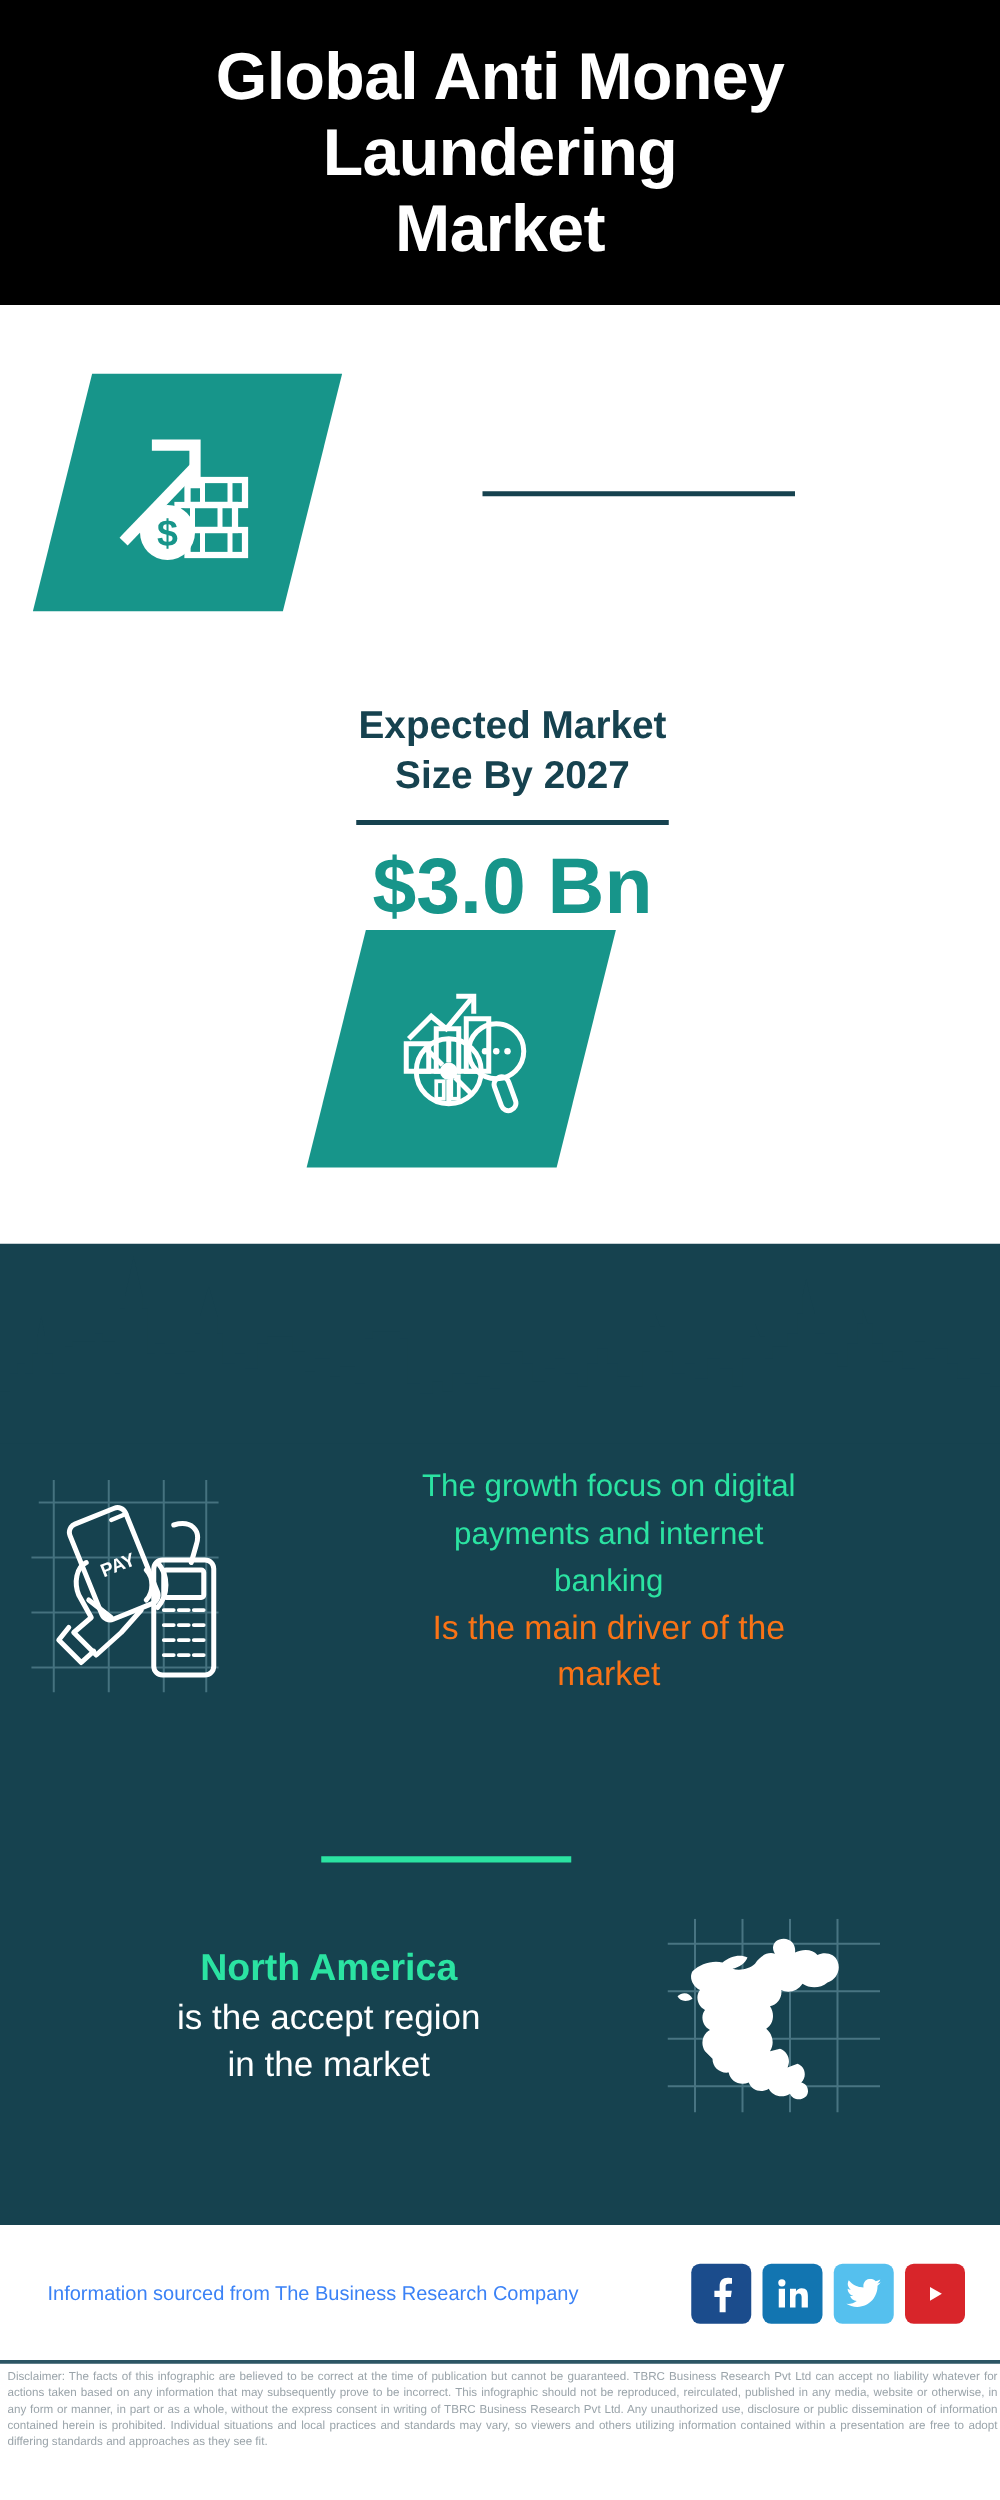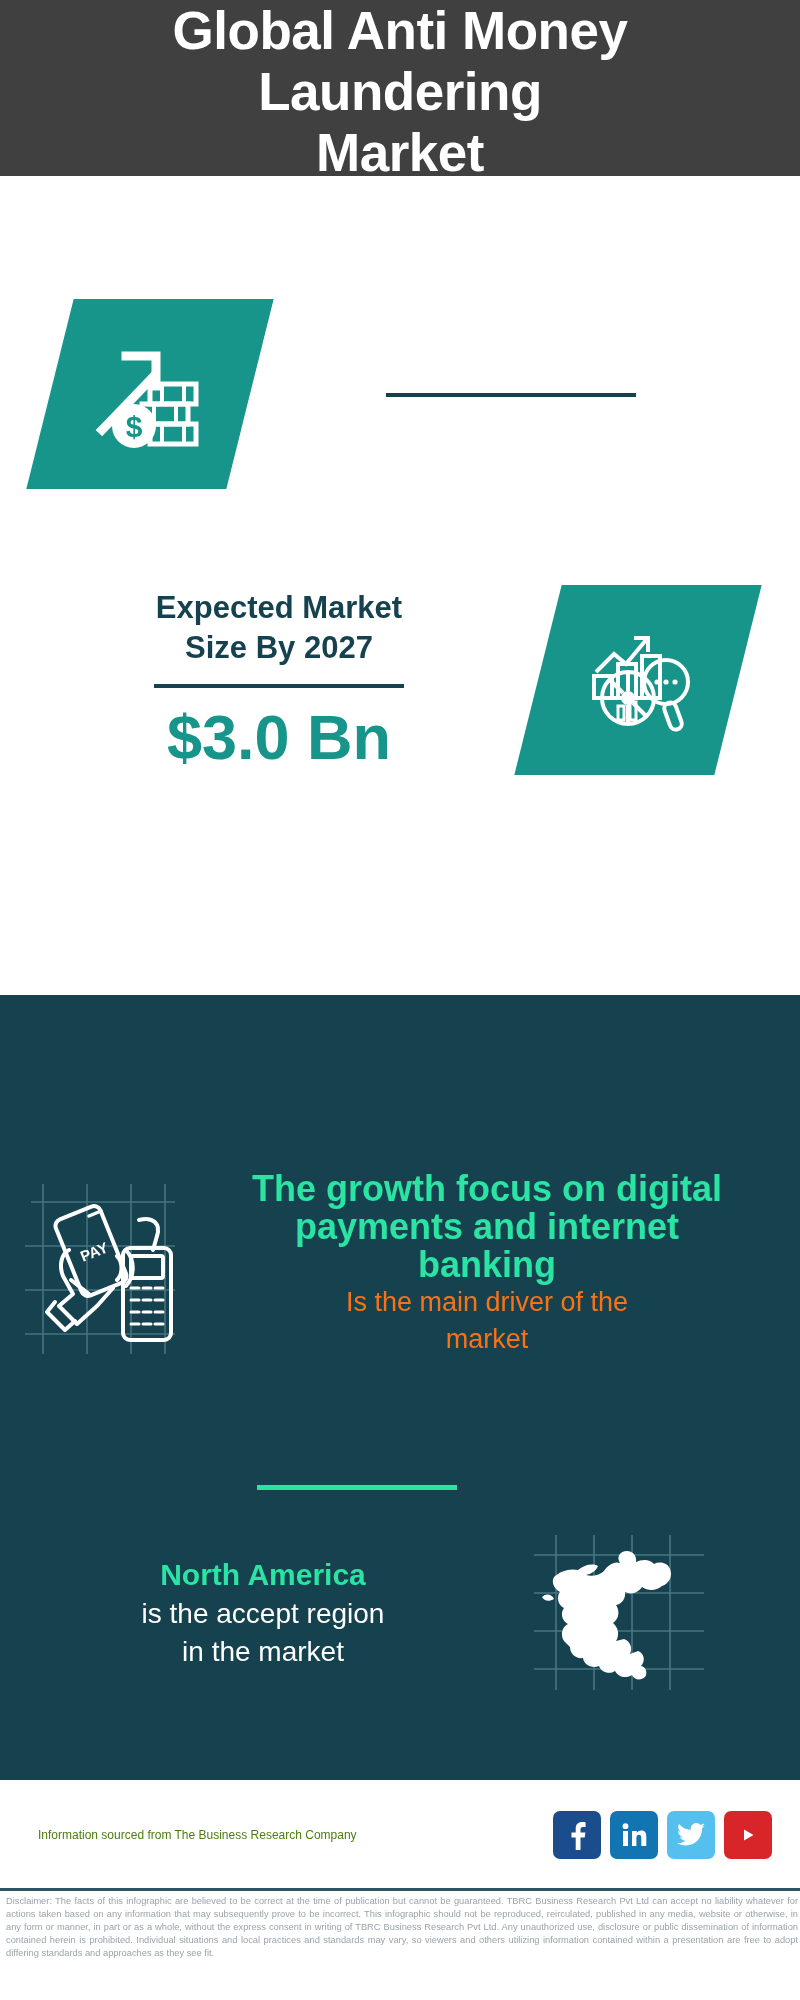--- a/index.html
+++ b/index.html
@@ -7,23 +7,23 @@
     width:800px;height:2000px;
     background:#ffffff;
     font-family:"Liberation Sans", sans-serif;
     overflow:hidden;
     position:relative;
   }
   .page{width:800px;height:2000px;position:relative;overflow:hidden;background:#fff;}
 
   
   .header{
-    position:absolute;left:0;top:0;width:800px;height:176px;
-    background:#404040;
-    display:flex;justify-content:center;
+    position:absolute;left:0;top:0;width:800px;height:244px;
+    background:#000000;
+    display:flex;align-items:center;justify-content:center;
   }
   .header-title{
     color:#ffffff;
     font-size:53px;line-height:61px;
     font-weight:bold;
     text-align:center;
     letter-spacing:-0.5px;
     padding:0 60px;
     white-space:pre-line;
   }
@@ -57,43 +57,43 @@
   }
   .stat-value{
     color:#17958A;
     font-size:63px;line-height:70px;
     font-weight:bold;
   }
 
   
   .stat2{
     position:absolute;left:0;top:560px;width:800px;height:240px;
-    display:flex;align-items:center;
+    display:flex;align-items:center;flex-direction:column;
   }
   .stat2-text{flex:1 1 auto;text-align:center;padding-left:20px;}
   .stat2-icon-wrap{margin-right:62px;}
 
   
   .dark-section{
     position:absolute;left:0;top:995px;width:800px;height:785px;
     background:#16424F;
     overflow:hidden;
   }
   .skyline{position:absolute;left:0;top:0;width:800px;height:160px;}
 
   .driver-block{
     position:absolute;left:0;top:175px;width:800px;
     display:flex;align-items:flex-start;
   }
   .pay-icon-wrap{width:200px;flex:0 0 auto;display:flex;justify-content:center;padding-top:14px;}
   .driver-text{flex:1 1 auto;padding-right:26px;text-align:center;}
   .accent-head{
     color:#2BE3A2;
-    font-size:36px;line-height:38px;
-    font-weight:bold;
+    font-size:25px;line-height:38px;
+    font-weight:normal;
     white-space:pre-line;
   }
   .white-sub{
     color:#f97316;
     font-size:27px;line-height:37px;
     white-space:pre-line;
   }
   .rule-green{
     position:absolute;left:257px;top:490px;
     width:200px;height:5px;background:#2BE3A2;
@@ -114,22 +114,22 @@
   }
 
   
   .footer{
     position:absolute;left:0;top:1780px;width:800px;height:110px;
     background:#ffffff;
     display:flex;align-items:center;
   }
   .footer-src{
     margin-left:38px;flex:1 1 auto;
-    color:#4d7c0f;
-    font-size:12px;line-height:21px;
+    color:#3b82f6;
+    font-size:16px;line-height:21px;
   }
   .socials{display:flex;gap:9px;margin-right:28px;}
   .social{width:48px;height:48px;border-radius:7px;display:flex;align-items:center;justify-content:center;}
   .s-fb{background:#1B4C8C;}
   .s-li{background:#1275B1;}
   .s-tw{background:#55C0EE;}
   .s-yt{background:#D8252A;}
 
   .foot-rule{
     position:absolute;left:0;top:1888px;width:800px;height:3px;background:#2C5564;

